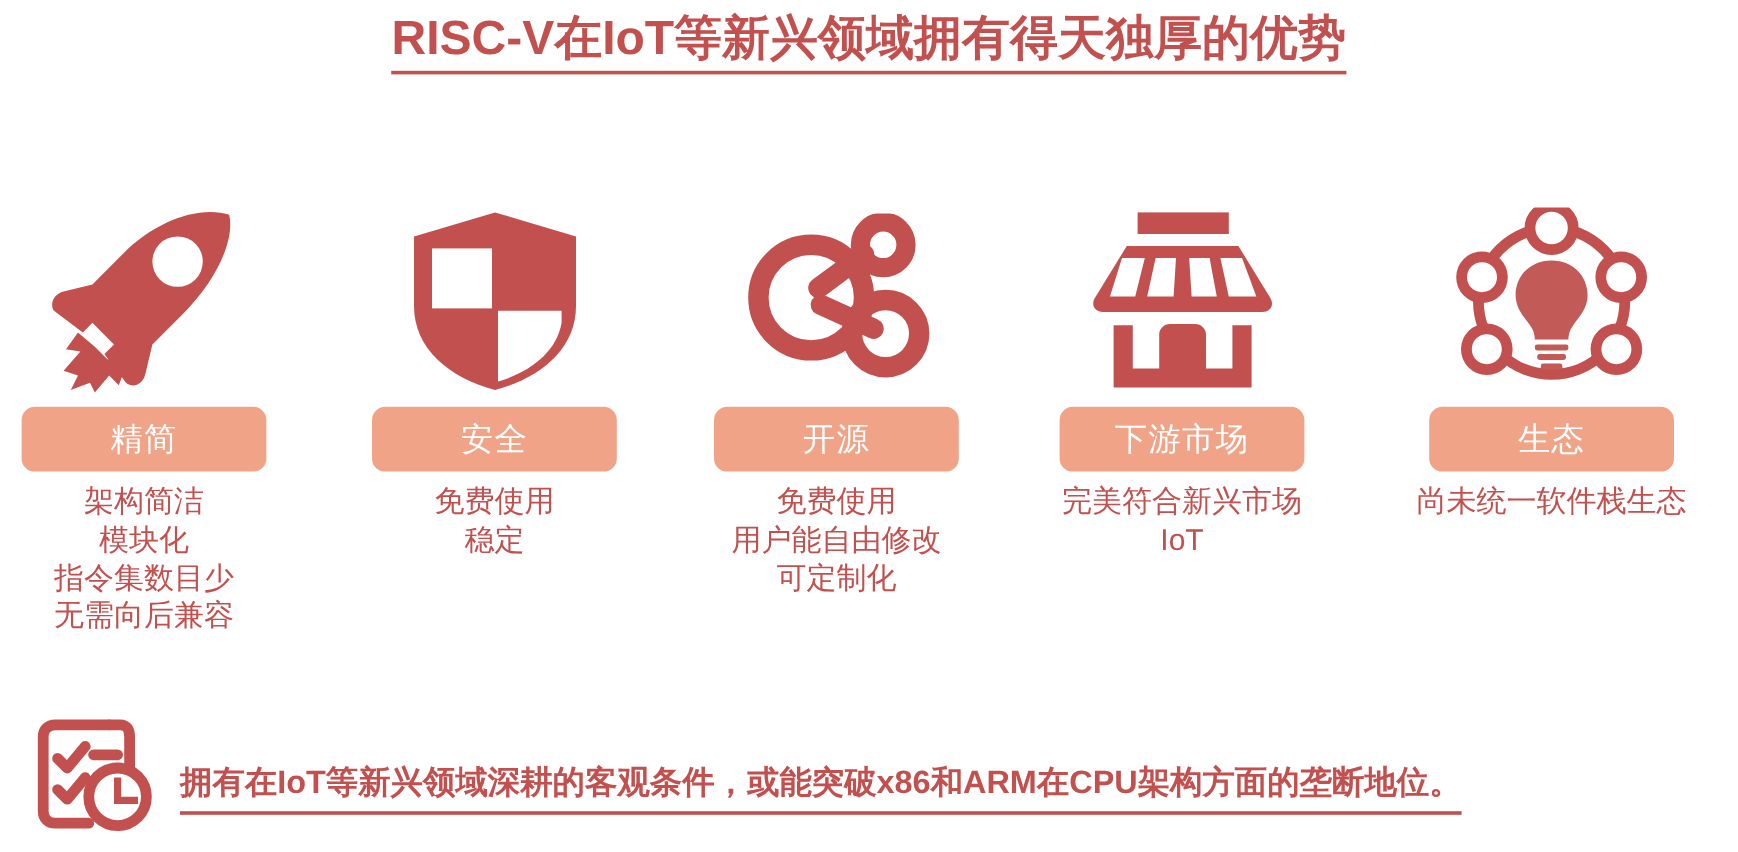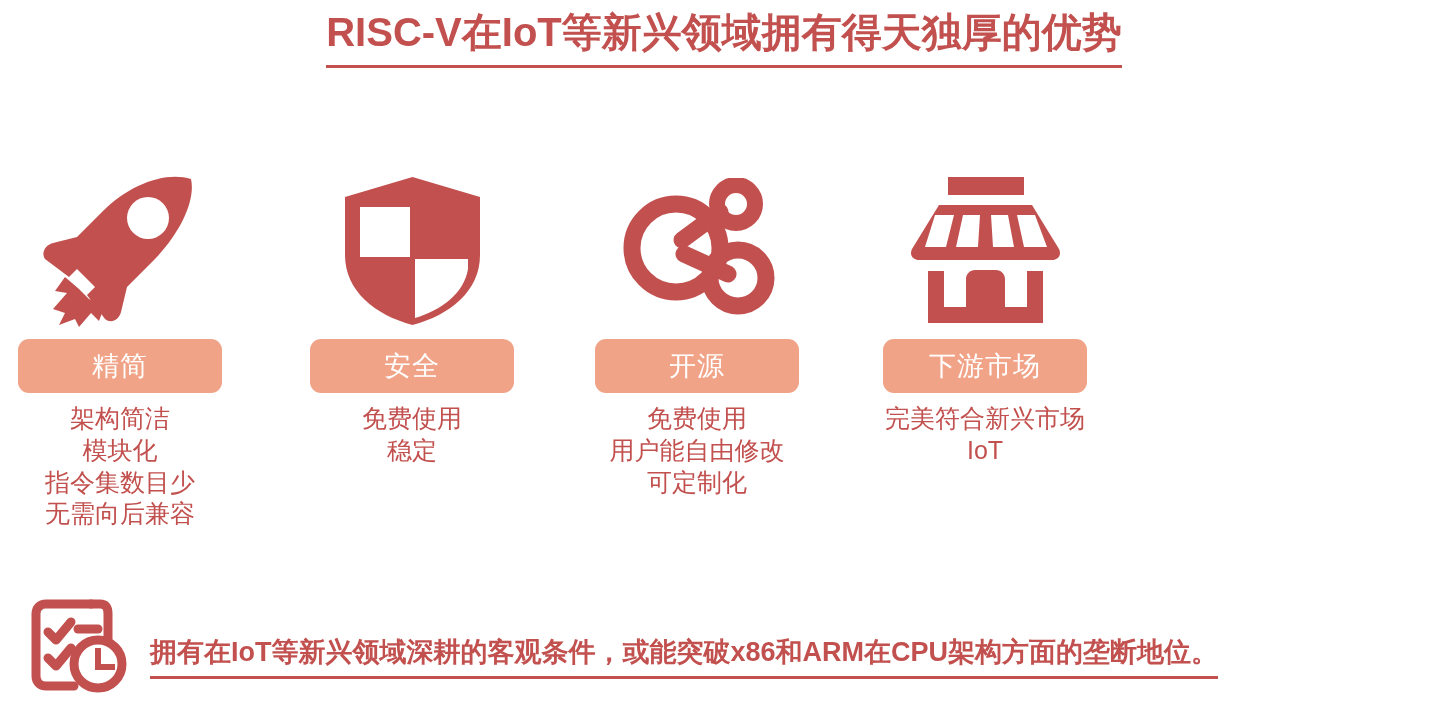--- a/index.html
+++ b/index.html
@@ -24,21 +24,21 @@
     text-align: center;
   }
   .title {
     display: inline-block;
     font-size: 40px;
     font-weight: bold;
     color: #C2504E;
     letter-spacing: 0px;
     line-height: 1.2;
     border-bottom: 3px solid #C2504E;
-    padding-bottom: 9px;
+    padding-bottom: 3px;
     white-space: nowrap;
   }
 
   
   .cols {
     position: absolute;
     left: 0;
     top: 170px;
     width: 1448px;
     display: flex;
@@ -191,20 +191,43 @@
                    C93 95 97 99 97 104 L97 132 L119 132 L119 96 L135 96 L135 148 L20 148 Z"></path>
           <rect x="68" y="114" width="18" height="18" fill="#C2504E"></rect>
         </g>
       </svg>
     </div>
     <div class="pill">下游市场</div>
     <div class="desc">完美符合新兴市场
 IoT</div>
   </div>
 
+  <div class="col col-4">
+    <div class="icon-box">
+      <svg width="160" height="155" viewBox="0 0 160 155" aria-hidden="true">
+        <g stroke="#C2504E" fill="none" stroke-width="9">
+          <circle cx="80" cy="78" r="61"></circle>
+          <circle cx="80" cy="17" r="18" fill="#ffffff"></circle>
+          <circle cx="22" cy="58" r="17" fill="#ffffff"></circle>
+          <circle cx="138" cy="58" r="17" fill="#ffffff"></circle>
+          <circle cx="26" cy="118" r="17" fill="#ffffff"></circle>
+          <circle cx="134" cy="118" r="17" fill="#ffffff"></circle>
+        </g>
+        <g fill="#C25B57">
+          <path d="M80 44 C62 44 50 57 50 73 C50 84 57 91 62 98 C65 102 66 106 66 110
+                   L94 110 C94 106 95 102 98 98 C103 91 110 84 110 73 C110 57 98 44 80 44 Z"></path>
+          <rect x="66" y="114" width="28" height="5" rx="2"></rect>
+          <rect x="68" y="122" width="24" height="5" rx="2"></rect>
+          <rect x="71" y="130" width="18" height="5" rx="2"></rect>
+        </g>
+      </svg>
+    </div>
+    <div class="pill">生态</div>
+    <div class="desc">尚未统一软件栈生态</div>
+  </div>
 
 </div>
 
 <div class="footer">
   <div class="footer-icon">
     <svg width="100" height="98" viewBox="0 0 100 98" aria-hidden="true">
       <g fill="none" stroke="#C2504E" stroke-width="9">
         <path d="M63 6 H18 C12 6 8 10 8 16 V78 C8 84 12 88 18 88 H46" stroke-linecap="round" stroke-linejoin="round"></path>
         <path d="M63 6 H72 C78 6 80 10 80 16 V45" stroke-linecap="round" stroke-linejoin="round"></path>
         <polyline points="20,34 28,42 43,24" stroke-linecap="round" stroke-linejoin="round"></polyline>

